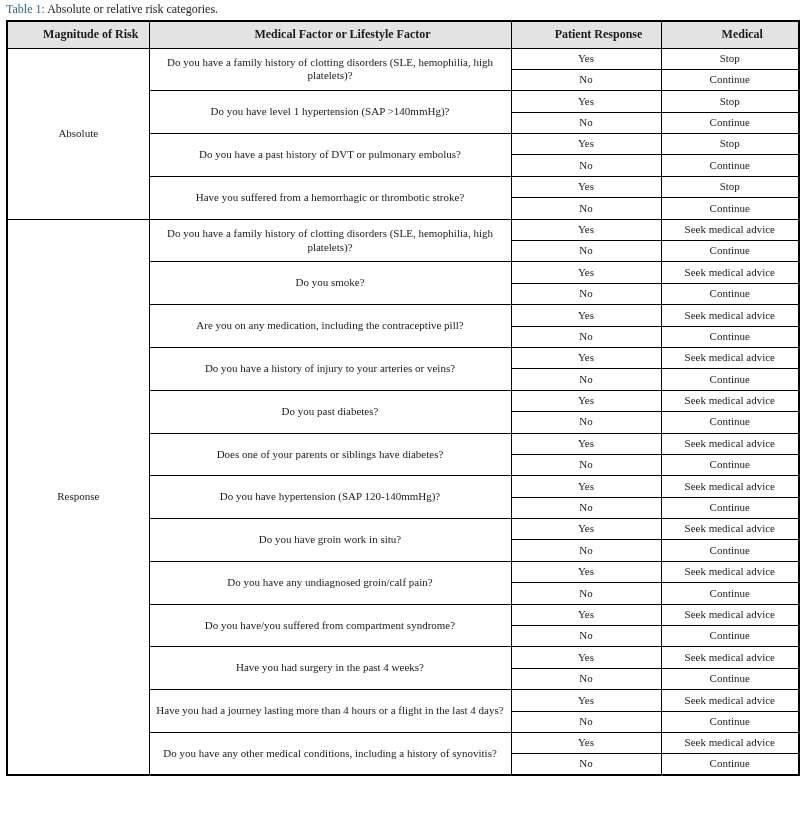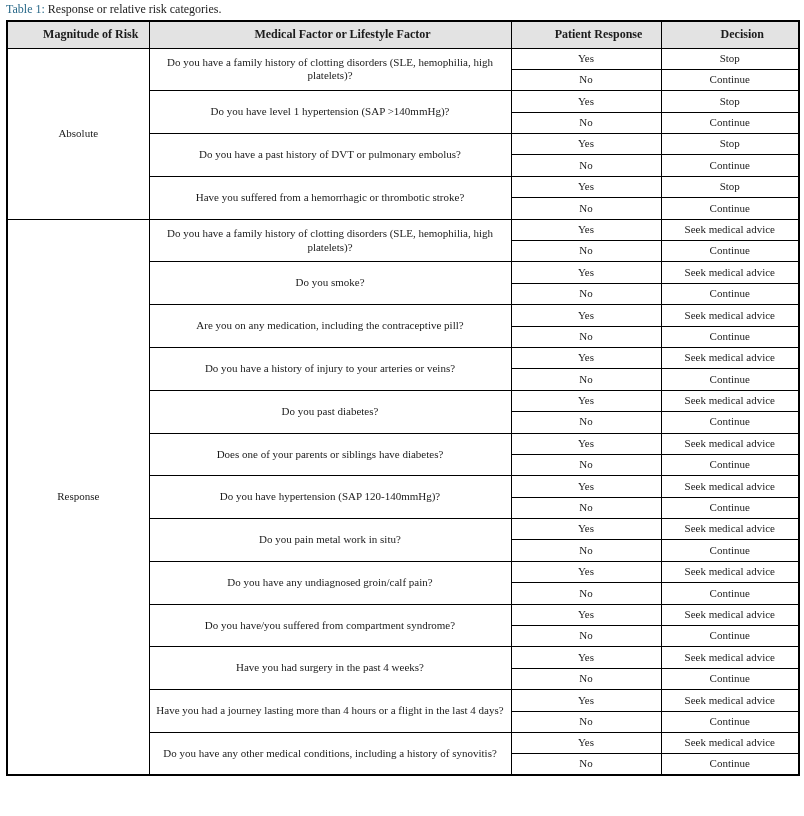--- a/index.html
+++ b/index.html
@@ -61,35 +61,35 @@
   col.c-magnitude { width: 142px; }
   col.c-question  { width: 362px; }
   col.c-response  { width: 150px; }
   col.c-decision  { width: 138px; }
 </style>
 </head>
 <body>
 
 <div class="page">
 
-  <p class="caption"><span class="caption-label">Table 1:</span> <span>Response or relative risk categories.</span></p>
+  <p class="caption"><span class="caption-label">Table 1:</span> <span>Absolute or relative risk categories.</span></p>
 
   <table class="risk-table">
     <colgroup>
       <col class="c-magnitude">
         <col class="c-question">
         <col class="c-response">
         <col class="c-decision">
     </colgroup>
     <thead>
       <tr>
         <th>Magnitude of Risk</th>
         <th>Medical Factor or Lifestyle Factor</th>
         <th>Patient Response</th>
-        <th>Decision</th>
+        <th>Medical</th>
       </tr>
     </thead>
     <tbody>
 
       <tr>
         <td rowspan="8" class="magnitude-cell">Absolute</td>
         <td rowspan="2" class="question-cell">Do you have a family history of clotting disorders (SLE, hemophilia, high platelets)?</td>
         <td>Yes</td>
         <td>Stop</td>
       </tr>
@@ -183,21 +183,21 @@
       <tr>
         <td rowspan="2" class="question-cell">Do you have hypertension (SAP 120-140mmHg)?</td>
         <td>Yes</td>
         <td>Seek medical advice</td>
       </tr>
       <tr>
         <td>No</td>
         <td>Continue</td>
       </tr>
       <tr>
-        <td rowspan="2" class="question-cell">Do you pain metal work in situ?</td>
+        <td rowspan="2" class="question-cell">Do you have groin work in situ?</td>
         <td>Yes</td>
         <td>Seek medical advice</td>
       </tr>
       <tr>
         <td>No</td>
         <td>Continue</td>
       </tr>
       <tr>
         <td rowspan="2" class="question-cell">Do you have any undiagnosed groin/calf pain?</td>
         <td>Yes</td>

